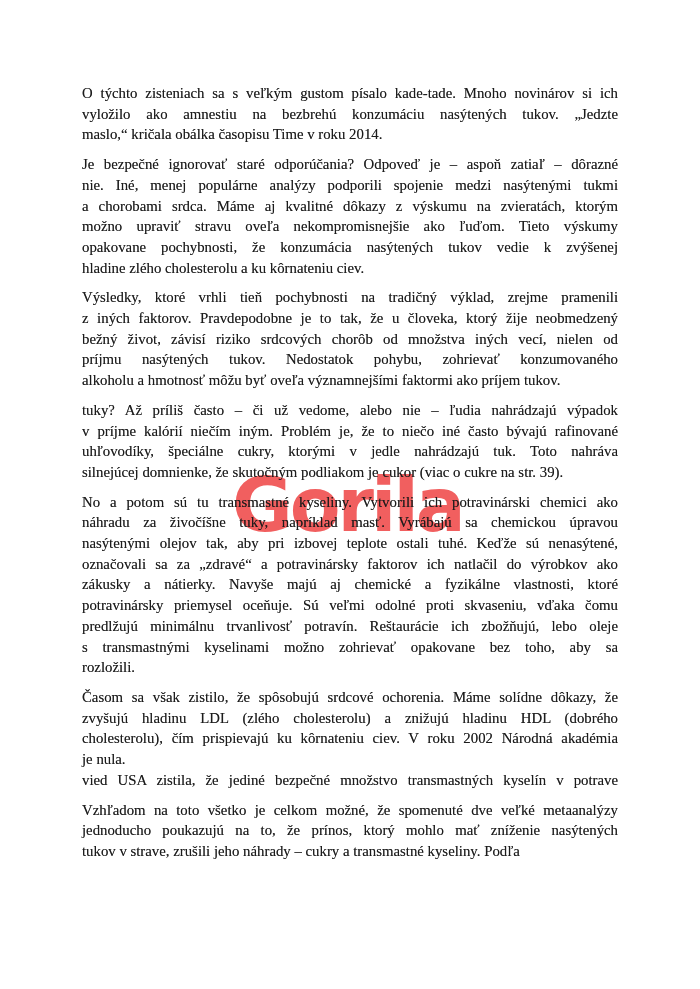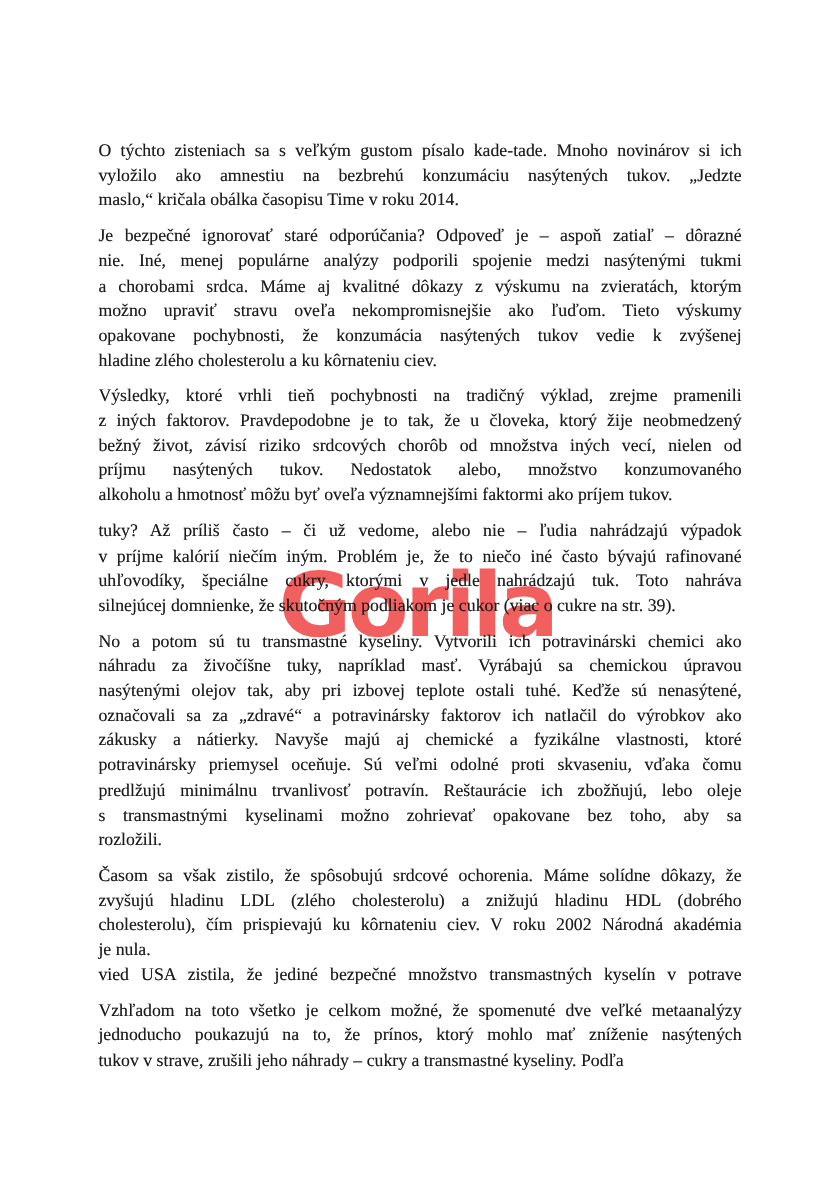--- a/index.html
+++ b/index.html
@@ -50,39 +50,39 @@
   }
   .line.last {
     text-align-last: left;
   }
 </style>
 </head>
 <body>
 
 <div class="page" style="background: rgb(255, 255, 255);">
   <div class="watermark" style="color: #ef4444;">Gorila</div>
-  <div class="text-block" style="color: rgb(28, 28, 28); margin-top: 33px;">
+  <div class="text-block" style="color: rgb(28, 28, 28);">
       <div class="para">
         <div class="line">O týchto zisteniach sa s veľkým gustom písalo kade-tade. Mnoho novinárov si ich</div>
         <div class="line">vyložilo ako amnestiu na bezbrehú konzumáciu nasýtených tukov. „Jedzte</div>
         <div class="line last">maslo,“ kričala obálka časopisu Time v roku 2014.</div>
       </div>
       <div class="para">
         <div class="line">Je bezpečné ignorovať staré odporúčania? Odpoveď je – aspoň zatiaľ – dôrazné</div>
         <div class="line">nie. Iné, menej populárne analýzy podporili spojenie medzi nasýtenými tukmi</div>
         <div class="line">a chorobami srdca. Máme aj kvalitné dôkazy z výskumu na zvieratách, ktorým</div>
         <div class="line">možno upraviť stravu oveľa nekompromisnejšie ako ľuďom. Tieto výskumy</div>
         <div class="line">opakovane pochybnosti, že konzumácia nasýtených tukov vedie k zvýšenej</div>
         <div class="line last">hladine zlého cholesterolu a ku kôrnateniu ciev.</div>
       </div>
       <div class="para">
         <div class="line">Výsledky, ktoré vrhli tieň pochybnosti na tradičný výklad, zrejme pramenili</div>
         <div class="line">z iných faktorov. Pravdepodobne je to tak, že u človeka, ktorý žije neobmedzený</div>
         <div class="line">bežný život, závisí riziko srdcových chorôb od množstva iných vecí, nielen od</div>
-        <div class="line">príjmu nasýtených tukov. Nedostatok alebo, množstvo konzumovaného</div>
+        <div class="line">príjmu nasýtených tukov. Nedostatok pohybu, zohrievať konzumovaného</div>
         <div class="line last">alkoholu a hmotnosť môžu byť oveľa významnejšími faktormi ako príjem tukov.</div>
       </div>
       <div class="para">
         <div class="line">tuky? Až príliš často – či už vedome, alebo nie – ľudia nahrádzajú výpadok</div>
         <div class="line">v príjme kalórií niečím iným. Problém je, že to niečo iné často bývajú rafinované</div>
         <div class="line">uhľovodíky, špeciálne cukry, ktorými v jedle nahrádzajú tuk. Toto nahráva</div>
         <div class="line last">silnejúcej domnienke, že skutočným podliakom je cukor (viac o cukre na str. 39).</div>
       </div>
       <div class="para">
         <div class="line">No a potom sú tu transmastné kyseliny. Vytvorili ich potravinárski chemici ako</div>

